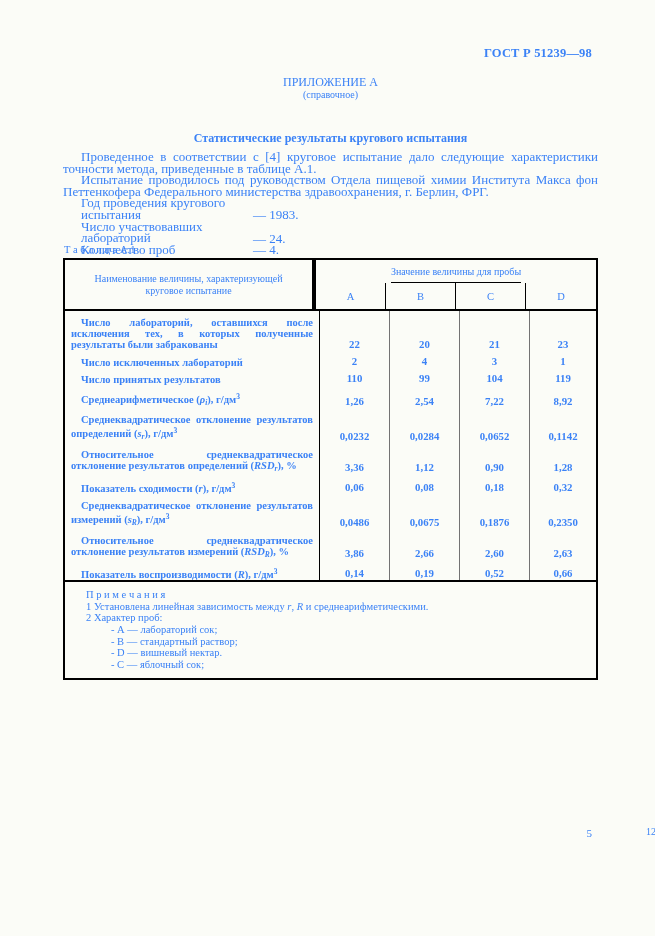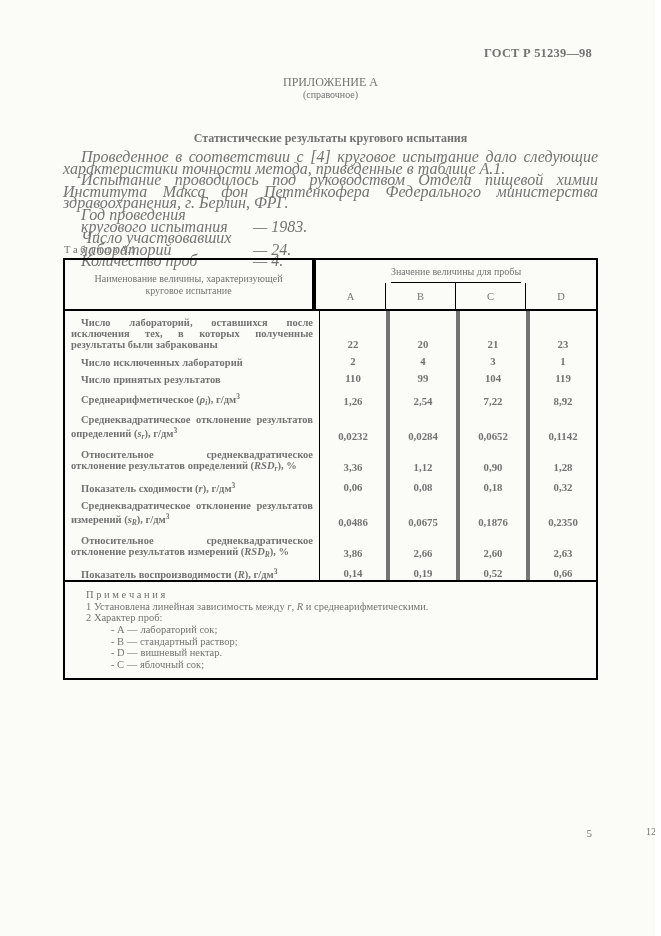--- a/index.html
+++ b/index.html
@@ -1,41 +1,41 @@
 <!DOCTYPE html>
 <html><head>
 <meta charset="utf-8">
 <style>
   html,body{margin:0;padding:0;}
-  .page{position:relative;width:655px;height:936px;background:#fbfcf7;color:#737373;
+  .page{position:relative;width:655px;height:936px;background:#fbfcf7;color:#3b82f6;
         font-family:"Liberation Serif", serif;overflow:hidden;}
   .doc-number{position:absolute;top:46px;right:63px;font-weight:bold;font-size:12.5px;letter-spacing:.2px;}
   .appendix{position:absolute;top:75px;left:0;width:661px;text-align:center;font-size:12px;}
   .appendix-sub{position:absolute;top:89px;left:0;width:661px;text-align:center;font-size:10px;}
   .sec-title{position:absolute;top:131px;left:0;width:661px;text-align:center;font-weight:bold;font-size:12px;}
-  .intro{position:absolute;top:151px;left:63px;width:535px;font-size:16px;line-height:11.6px;font-style:italic;}
+  .intro{position:absolute;top:151px;left:63px;width:535px;font-size:13px;line-height:11.6px;}
   .intro p{margin:0;text-indent:18px;text-align:justify;}
   .facts{margin-left:18px;}
   .fact-label{display:inline-block;width:172px;}
   .table-caption{position:absolute;top:244px;left:64px;font-size:10.5px;}
   .gtable{position:absolute;top:258px;left:63px;width:535px;border:2px solid #000;box-sizing:border-box;background:transparent;}
   .thead{display:flex;border-bottom:2px solid #000;height:49px;}
   .th-name{width:255px;box-sizing:border-box;border-right:4px solid #000000;display:flex;align-items:center;
            justify-content:center;text-align:center;font-size:10px;line-height:11.5px;padding:2px 14px;}
   .th-group{flex:1;display:flex;flex-direction:column;align-items:center;}
   .th-group-title{height:22px;border-bottom:1px solid #000;display:flex;align-items:center;justify-content:center;font-size:10px;}
   .th-cols{flex:1;display:flex;}
   .th-col{width:70px;box-sizing:border-box;border-right:1px solid #000;display:flex;align-items:center;justify-content:center;font-size:10.5px;}
   .th-col:last-child{border-right:none;flex:1;}
   .tbody{min-height:236px;font-weight:bold;}
   .trow{display:grid;grid-template-columns:255px 70px 70px 70px 1fr;}
   .cell{box-sizing:border-box;}
   .cell.name{border-right:1px solid #000;padding:6px 6px 0 6px;text-indent:10px;text-align:justify;
              font-size:10.5px;line-height:11.2px;}
-  .cell.val{border-right:4px solid #737373;display:flex;align-items:flex-end;justify-content:center;
+  .cell.val{border-right:1px solid #737373;display:flex;align-items:flex-end;justify-content:center;
             font-size:10.8px;padding-bottom:1px;}
   .cell.val:last-child{border-right:none;}
   .tnotes{border-top:2px solid #000;min-height:92px;box-sizing:border-box;
           padding:7px 10px 8px 21px;font-size:10.5px;line-height:11.6px;}
   .tnotes .samples{margin-left:25px;}
   .it{font-style:italic;}
   .sub{font-size:7.5px;vertical-align:-2px;}
   .sup{font-size:7.5px;vertical-align:4px;}
   .sub.it{font-style:italic;}
   .footer-center{position:absolute;top:826px;left:0;width:661px;text-align:right;font-size:10px;}

